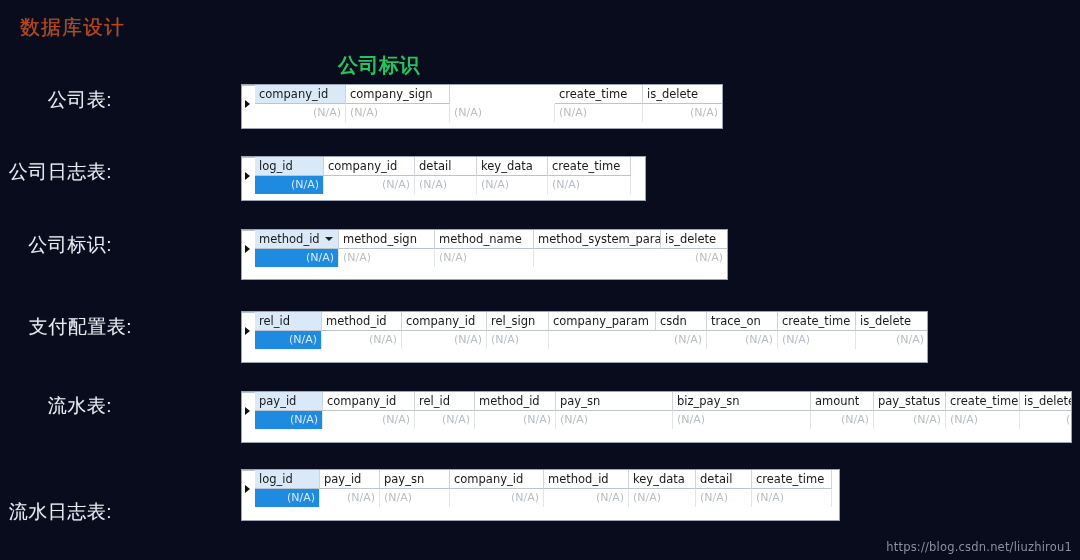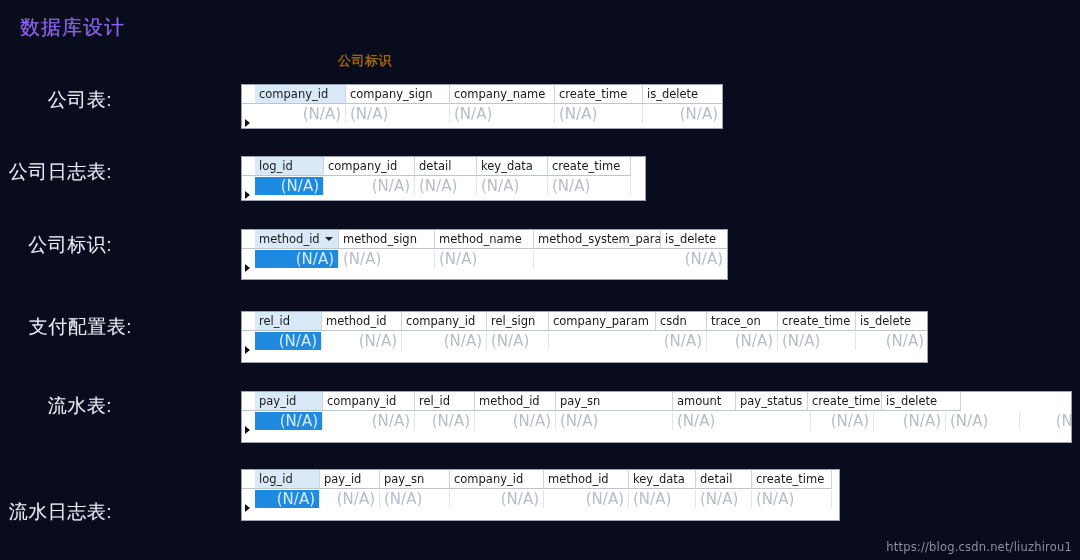--- a/index.html
+++ b/index.html
@@ -18,31 +18,31 @@
     width: 1080px;
     height: 560px;
   }
 
   
   .slide-title {
     position: absolute;
     left: 20px;
     top: 14px;
     font-size: 20px;
-    color: #8b5cf6;
+    color: #c2410c;
     letter-spacing: 1px;
     font-weight: 400;
     text-shadow: 0 0 1px rgba(255,255,255,.35);
   }
 
   
   .annot {
     position: absolute;
-    color: #a16207;
-    font-size: 13px;
+    color: #22c55e;
+    font-size: 20px;
     font-weight: 700;
     white-space: nowrap;
     letter-spacing: .5px;
   }
   .annot.pinkish { color: #f0506e; font-size: 12px; font-weight: 700; }
 
   
   .row-label {
     position: absolute;
     color: #e8eaf2;
@@ -59,21 +59,21 @@
     border: 1px solid #9aa4b4;
     font-family: "DejaVu Sans", "Liberation Sans", sans-serif;
     overflow: hidden;
   }
   .grid-inner {
     display: block;
     width: 100%;
   }
   .grid-row {
     display: flex;
-    align-items: flex-end;
+    align-items: flex-start;
     width: 100%;
   }
   .grid-row.header { height: 19px; }
   .grid-row.datarow { height: 19px; }
 
   
   .gutter {
     width: 13px;
     flex: 0 0 13px;
     background: #ffffff;
@@ -112,21 +112,21 @@
     width: 0; height: 0;
     border-top: 4px solid #222;
     border-left: 4px solid transparent;
     border-right: 4px solid transparent;
   }
 
   .dcell {
     border-right: 1px solid #e2e5ea;
     background: #ffffff;
     color: #b7bcc6;
-    font-size: 15px;
+    font-size: 11px;
     line-height: 18px;
     padding: 0 4px;
     white-space: nowrap;
     overflow: hidden;
     text-align: right;
   }
   .dcell.left { text-align: left; }
   .dcell.blue {
     background: #1e8ae0;
     color: #dbeaf7;
@@ -277,20 +277,21 @@
       </div>
       <div class="grid" style="left: 241px; top: 391px; width: 831px; height: 52px;">
         <div class="grid-inner">
           <div class="grid-row header">
             <div class="gutter header-gutter"></div>
             <div class="hcell sel" style="width: 68px; flex: 0 0 68px;"><span>pay_id</span></div>
             <div class="hcell" style="width: 92px; flex: 0 0 92px;"><span>company_id</span></div>
             <div class="hcell" style="width: 60px; flex: 0 0 60px;"><span>rel_id</span></div>
             <div class="hcell" style="width: 81px; flex: 0 0 81px;"><span>method_id</span></div>
             <div class="hcell" style="width: 117px; flex: 0 0 117px;"><span>pay_sn</span></div>
+            <div class="hcell" style="width: 138px; flex: 0 0 138px;"><span>biz_pay_sn</span></div>
             <div class="hcell" style="width: 63px; flex: 0 0 63px;"><span>amount</span></div>
             <div class="hcell" style="width: 72px; flex: 0 0 72px;"><span>pay_status</span></div>
             <div class="hcell" style="width: 74px; flex: 0 0 74px;"><span>create_time</span></div>
             <div class="hcell" style="width: 79px; flex: 0 0 79px;"><span>is_delete</span></div>
           </div>
           <div class="grid-row datarow">
             <div class="gutter">
               <i class="arrow"></i>
             </div>
             <div class="dcell blue" style="width: 68px; flex: 0 0 68px;">(N/A)</div>

